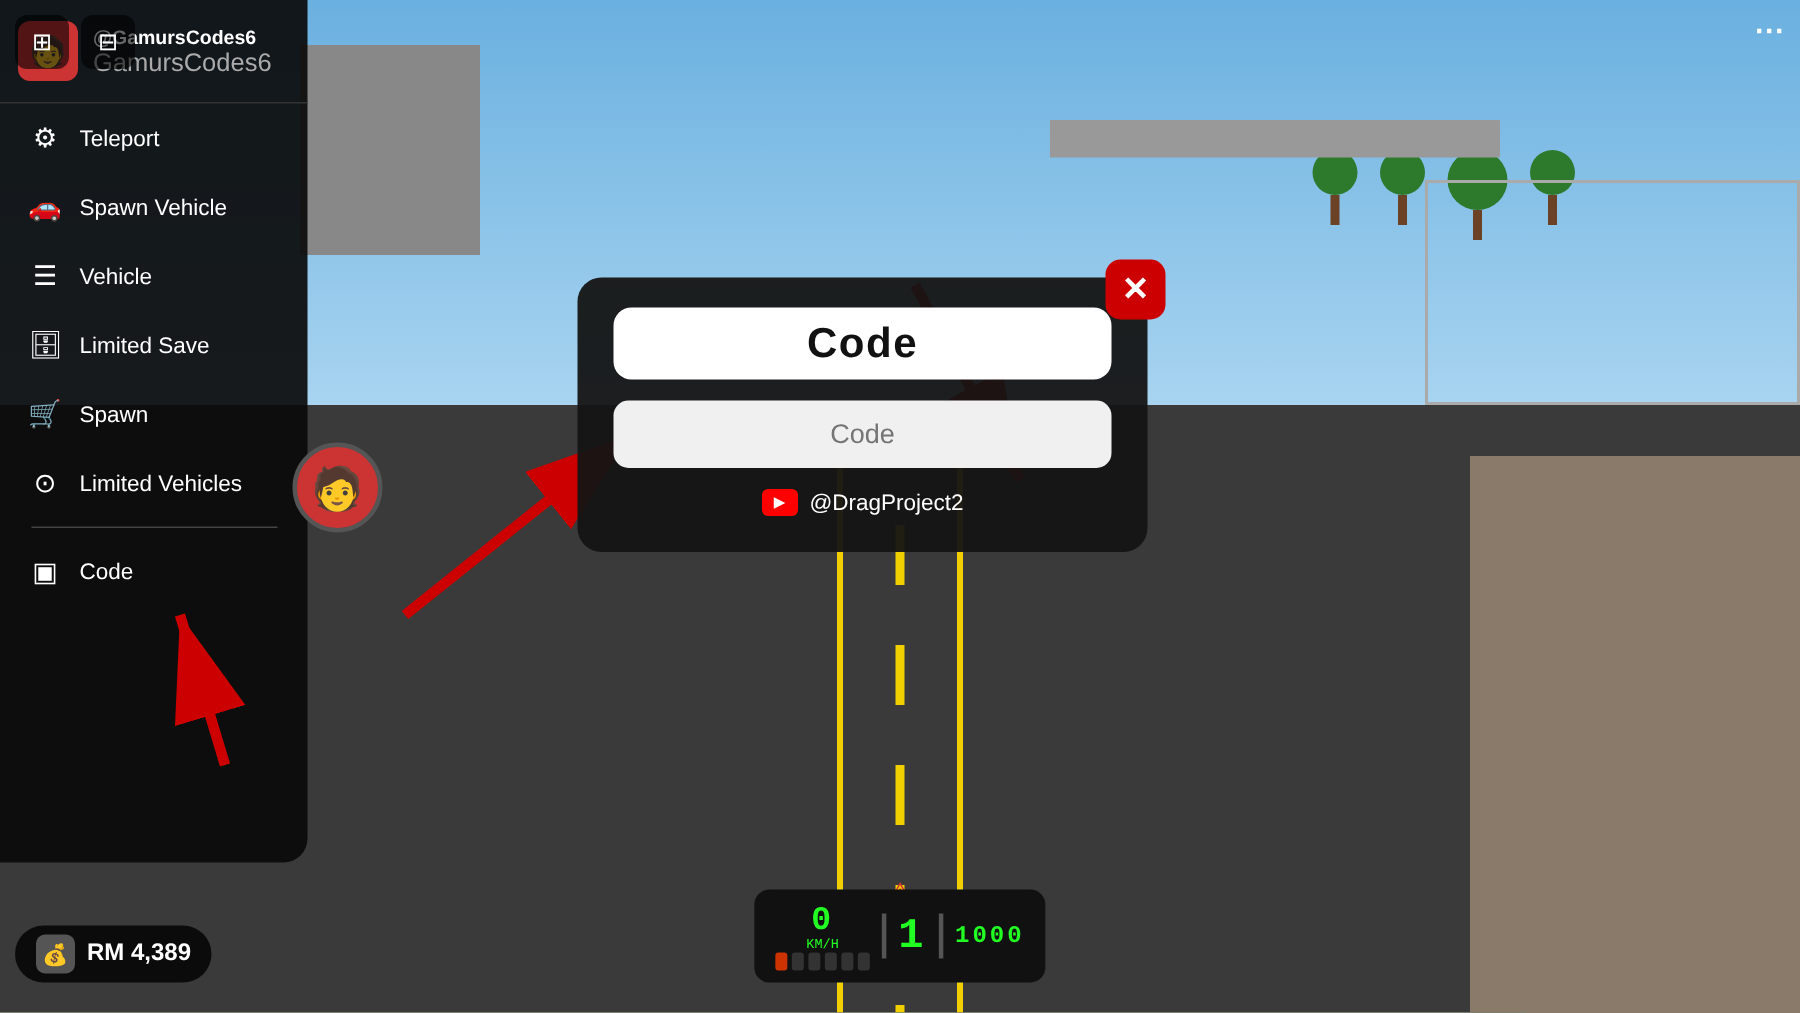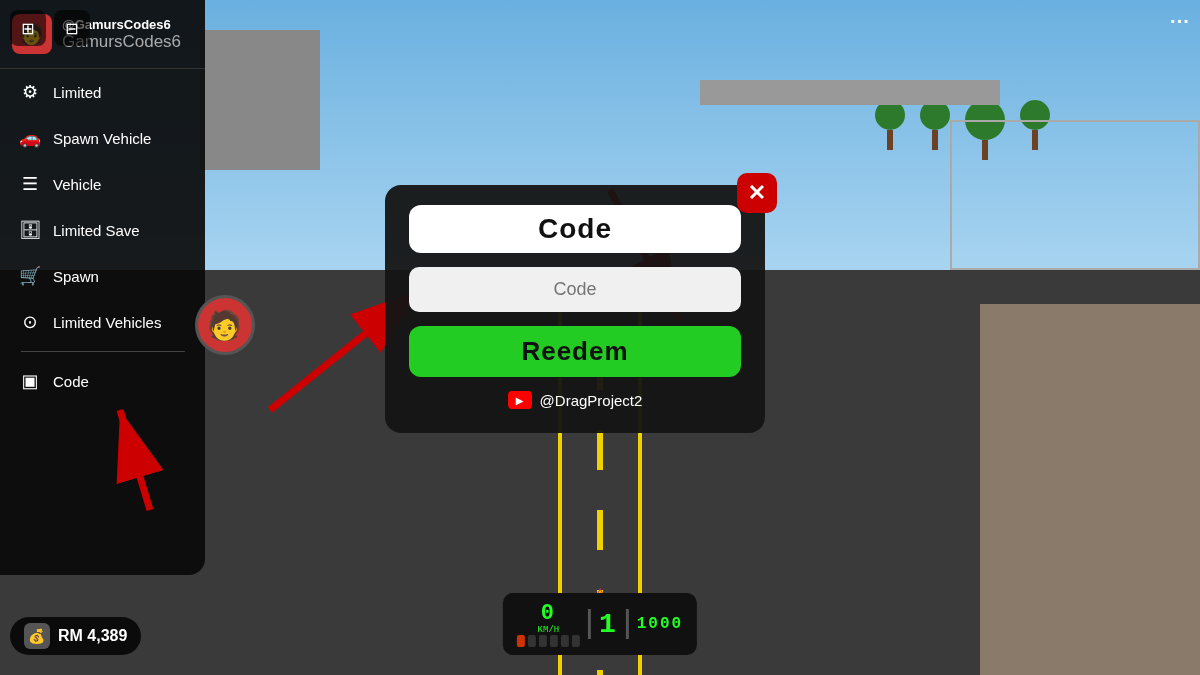--- a/index.html
+++ b/index.html
@@ -552,21 +552,21 @@
   <div class="user-profile">
     <div class="user-avatar">🧑</div>
     <div class="user-info">
       <span class="user-name">@GamursCodes6</span>
       <span class="user-sub">GamursCodes6</span>
     </div>
   </div>
 
   <div class="menu-item">
     <span class="menu-icon">⚙</span>
-    <span>Limited</span>
+    <span>Teleport</span>
   </div>
 
   <div class="menu-item">
     <span class="menu-icon">🚗</span>
     <span>Spawn Vehicle</span>
   </div>
 
   <div class="menu-item">
     <span class="menu-icon">☰</span>
     <span>Vehicle</span>
@@ -602,23 +602,20 @@
   <div class="close-btn">
     <span>✕</span>
   </div>
 
   <div class="code-dialog-header">
     <span>Code</span>
   </div>
 
   <input class="code-input" type="text" placeholder="Code" style="">
 
-  <button class="redeem-btn">
-    <span>Reedem</span>
-  </button>
 
   <div class="creator-info">
     <div class="yt-icon">▶</div>
     <span>@DragProject2</span>
   </div>
 </div>
 
 <div class="arrow-wrapper" style="left:100px; top:370px;">
   <svg class="arrow-svg" width="180" height="160">
     <defs>

